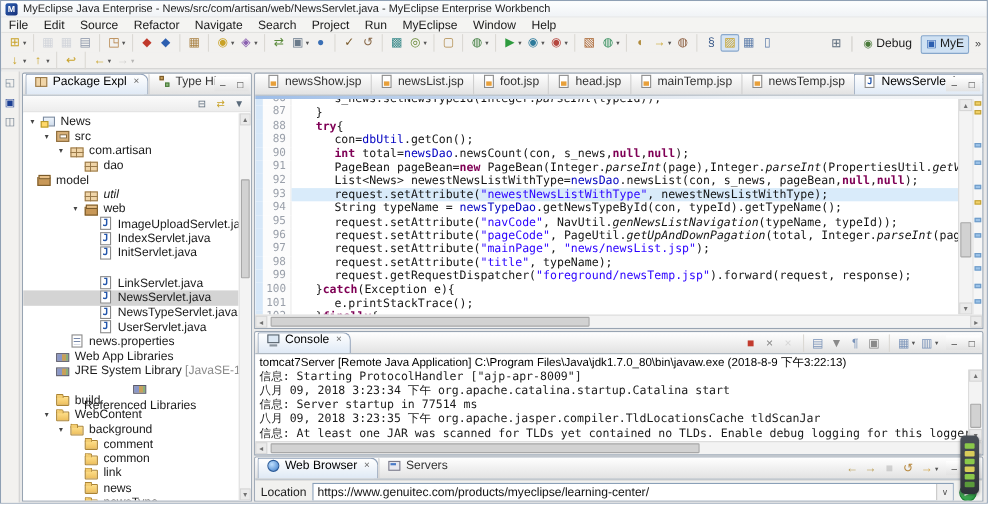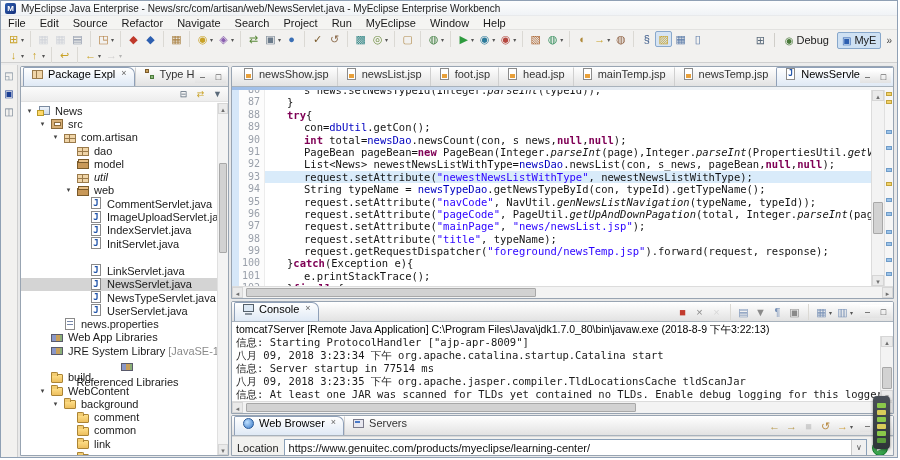--- a/index.html
+++ b/index.html
@@ -403,39 +403,34 @@
             <div class="trow" style="padding-left: 30px;">
               <span class="twisty">▾</span>
               <span class="ico package"></span>
               <span class="tlabel">com.artisan</span>
             </div>
             <div class="trow" style="padding-left: 43px;">
               <span class="twisty"></span>
               <span class="ico package"></span>
               <span class="tlabel">dao</span>
             </div>
-            <div class="trow" style="padding-left: 43px;">
+            <div class="trow" style="">
               <span class="twisty"></span>
               <span class="ico package2"></span>
               <span class="tlabel">model</span>
             </div>
             <div class="trow" style="padding-left: 43px; font-style: italic;">
               <span class="twisty"></span>
               <span class="ico package"></span>
               <span class="tlabel">util</span>
             </div>
             <div class="trow" style="padding-left: 43px;">
               <span class="twisty">▾</span>
               <span class="ico package2"></span>
               <span class="tlabel">web</span>
-            </div>
-            <div class="trow" style="padding-left: 56px;">
-              <span class="twisty"></span>
-              <span class="ico java-file"></span>
-              <span class="tlabel">CommentServlet.java</span>
             </div>
             <div class="trow" style="padding-left: 56px;">
               <span class="twisty"></span>
               <span class="ico java-file"></span>
               <span class="tlabel">ImageUploadServlet.java</span>
             </div>
             <div class="trow" style="padding-left: 56px;">
               <span class="twisty"></span>
               <span class="ico java-file"></span>
               <span class="tlabel">IndexServlet.java</span>

